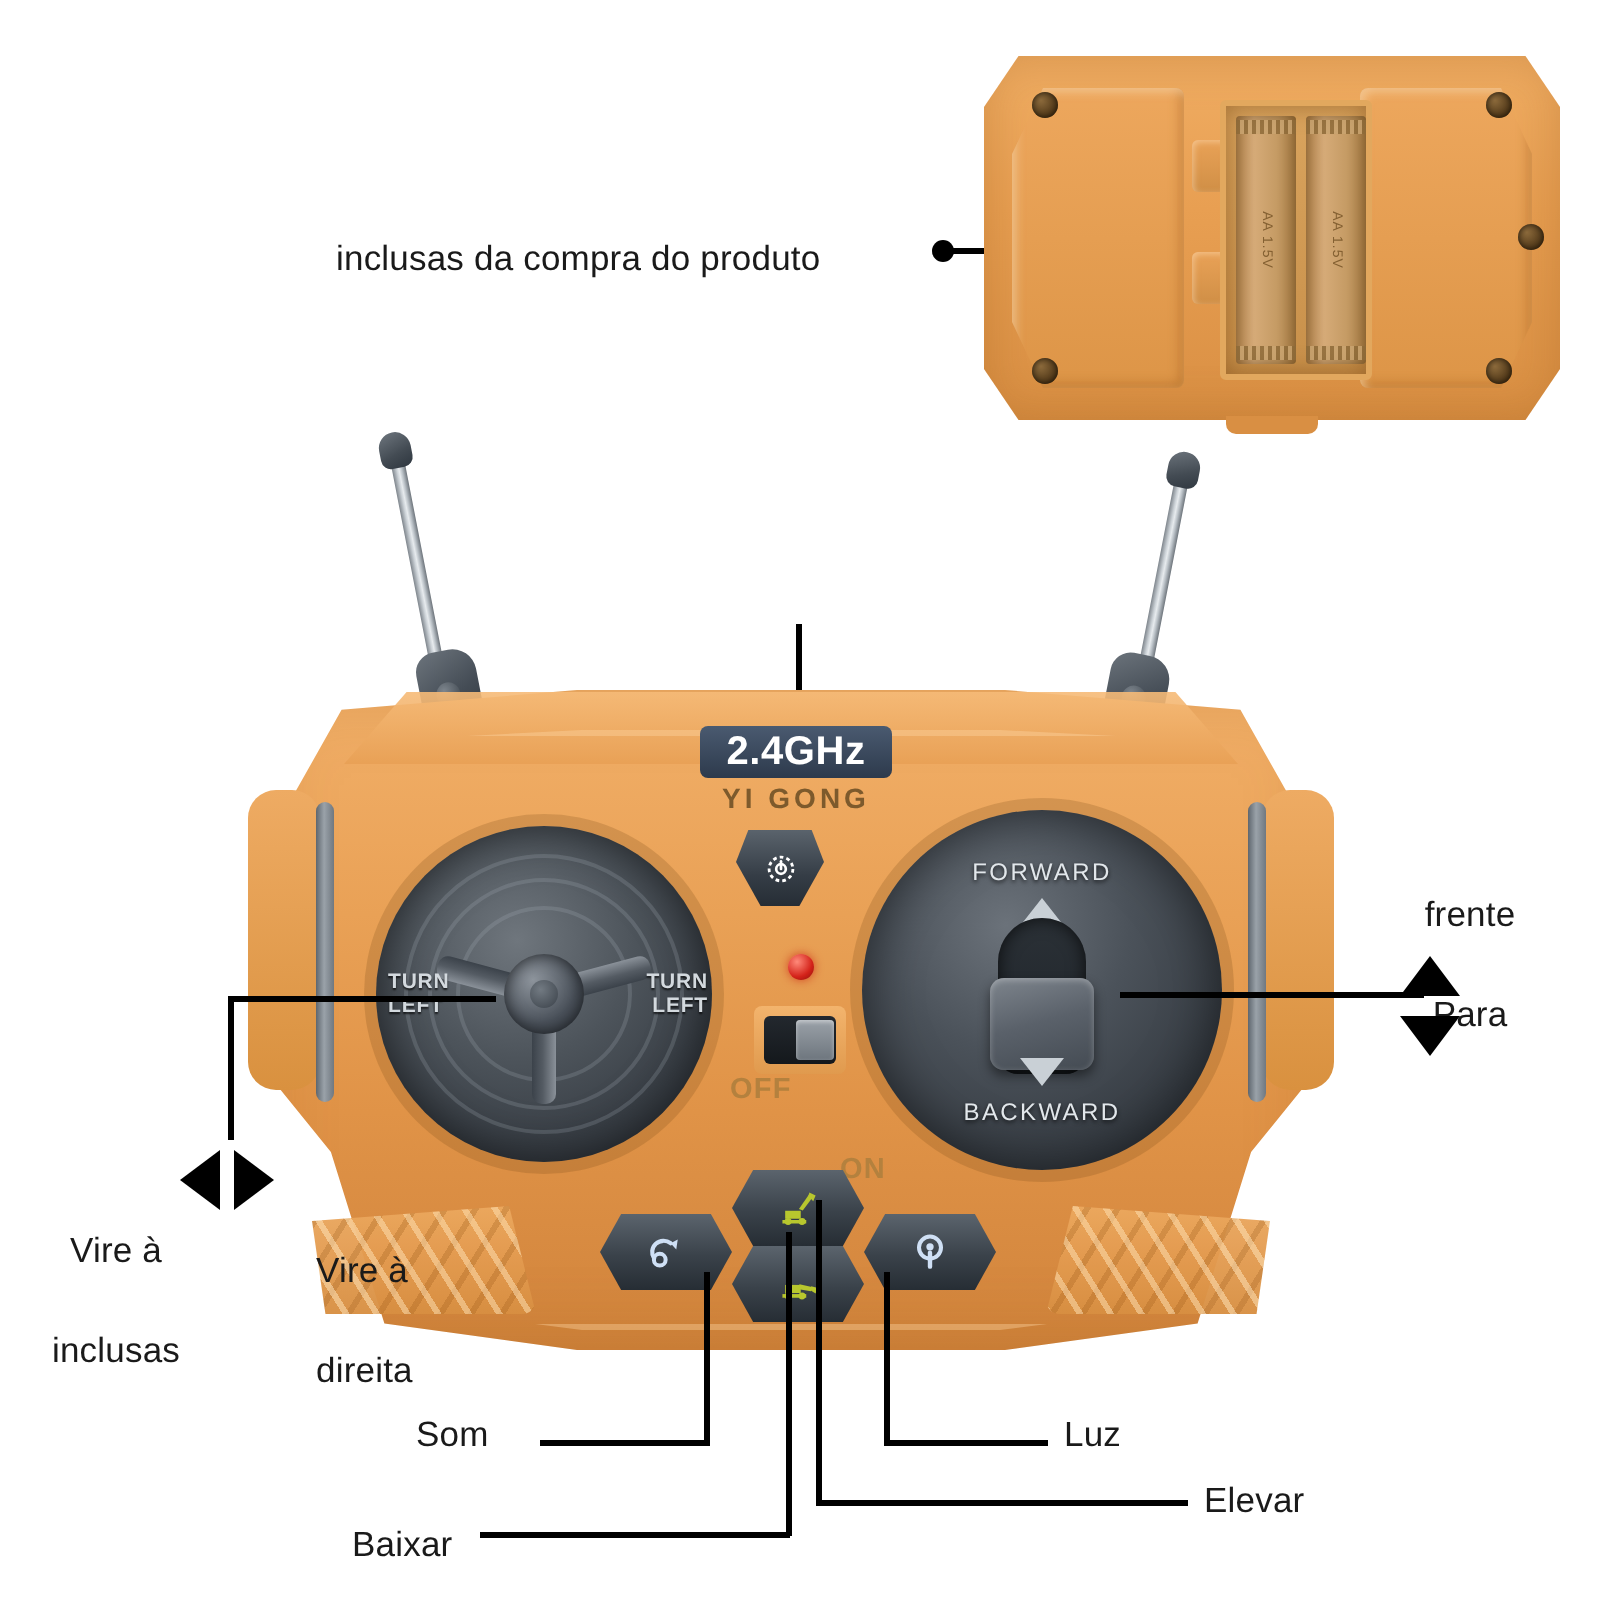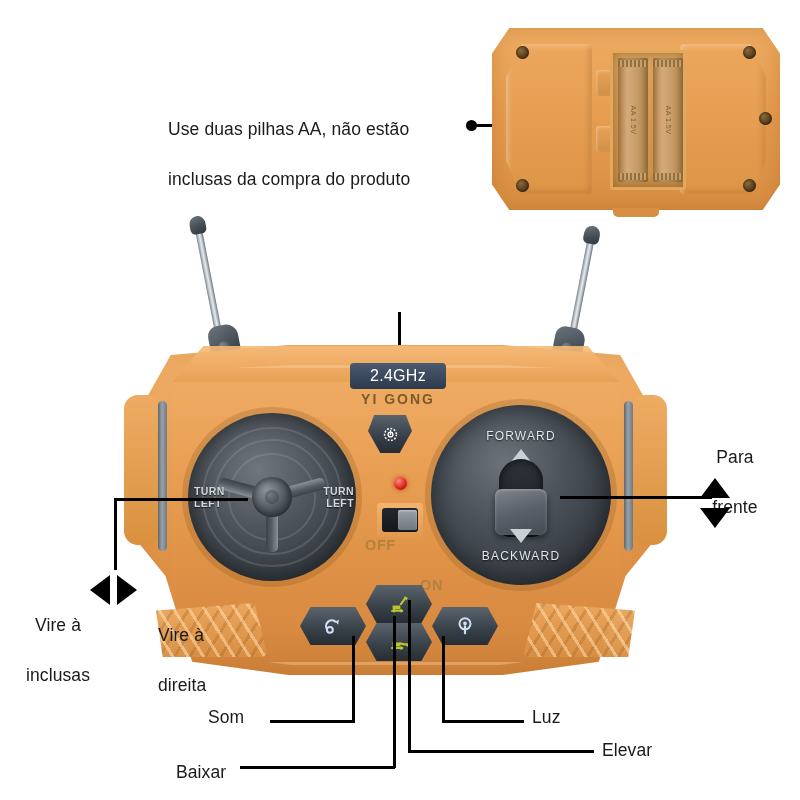--- a/index.html
+++ b/index.html
@@ -184,21 +184,21 @@
   .handle-bar.r { right:30px; }
 
   
   .badge-24 {
     position:absolute; left:222px; top:148px; width:96px; height:26px;
     background:linear-gradient(180deg,#4a5a70,#2d3a4c);
     border-radius:4px;
     display:flex; align-items:center; justify-content:center;
   }
   .badge-24 span {
-    font-size:16px; font-weight:normal; color:#fff;
+    font-size:20px; font-weight:bold; color:#fff;
     letter-spacing:.3px; font-family:"Liberation Sans", sans-serif;
   }
   .brand {
     position:absolute; left:222px; top:176px; width:96px;
     text-align:center; font-size:14px; font-weight:bold;
     color:#7d5a2c; letter-spacing:2px;
   }
 
   
   .demo-btn {
@@ -346,21 +346,20 @@
   }
   .plate.l { left:28px;  clip-path: polygon(0% 14%, 88% 0%, 100% 100%, 6% 100%); }
   .plate.r { right:28px; clip-path: polygon(12% 0%, 100% 14%, 94% 100%, 0% 100%); }
 </style>
 </head>
 <body>
 
 <div class="stage">
 
   <div class="anno" style="left:168px; top:92px; width:300px;">
-    <div>Use duas pilhas AA, não estão</div>
     <div>inclusas da compra do produto</div>
   </div>
 
   <div class="lline lh" style="left:470px; top:124px; width:122px;"></div>
   <div class="dot" style="left:466px; top:120px;"></div>
 
   <div class="battery-photo">
     <div class="bat-body"></div>
     <div class="bat-inner-l"></div>
     <div class="bat-inner-r"></div>
@@ -521,22 +520,22 @@
   </div>
 
   <div class="anno" style="left:158px; top:598px; width:90px;">
     <div>Vire à</div>
     <div>direita</div>
   </div>
 
   <div class="lline lh" style="left:560px; top:496px; width:152px;"></div>
 
   <div class="anno center" style="left:680px; top:420px; width:110px;">
+    <div>frente</div>
     <div>Para</div>
-    <div>frente</div>
   </div>
   <div class="tri tri-up" style="left:700px; top:478px;"></div>
   <div class="tri tri-down" style="left:700px; top:508px;"></div>
 
   <div class="lline lv" style="left:352px; top:636px; height:86px;"></div>
   <div class="lline lh" style="left:270px; top:720px; width:85px;"></div>
   <div class="anno" style="left:208px; top:705px;">Som</div>
 
   <div class="lline lv" style="left:442px; top:636px; height:86px;"></div>
   <div class="lline lh" style="left:442px; top:720px; width:82px;"></div>

